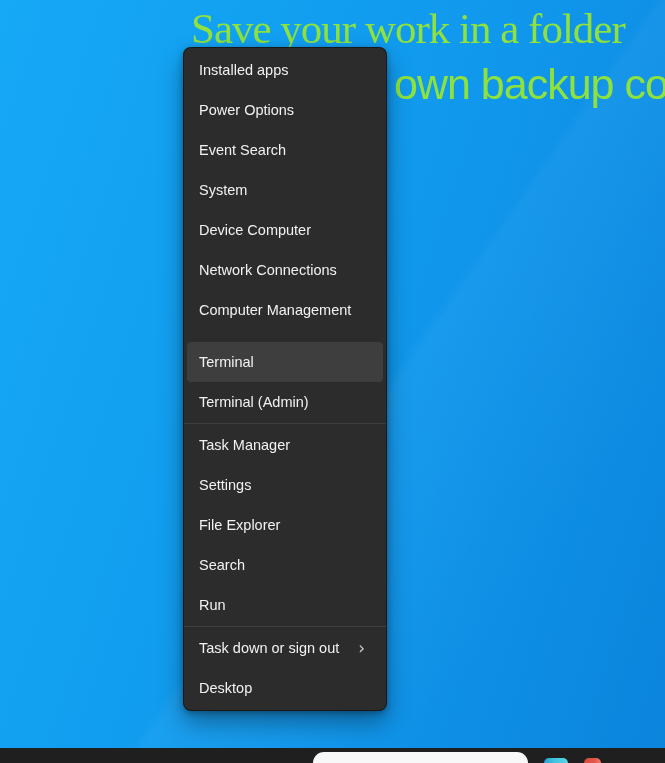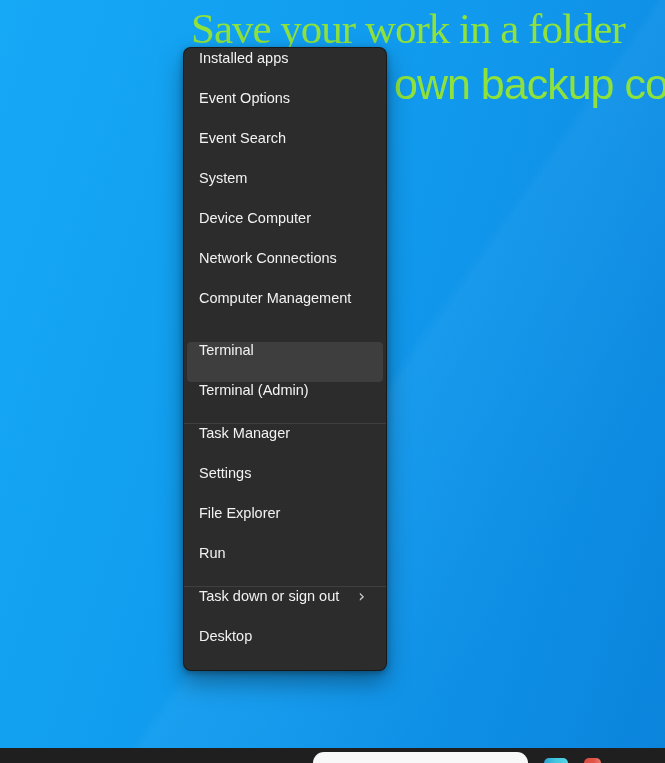--- a/index.html
+++ b/index.html
@@ -29,21 +29,21 @@
   .winx-menu{
     position:absolute;left:183px;top:47px;width:204px;box-sizing:border-box;
     background:var(--menu-bg);
     border:1px solid rgba(0,0,0,0.45);
     border-radius:8px;
     padding:2px 0;
     box-shadow:0 12px 24px rgba(0,0,0,0.35), 0 2px 6px rgba(0,0,0,0.3);
   }
   .menu-item{
     height:40px;margin:0 3px;padding:0 12px;border-radius:4px;
-    display:flex;align-items:flex-start;
+    display:flex;align-items:center;
     color:var(--menu-text);font-size:14.5px;
     cursor:default;
   }
   .menu-item.highlighted{background:var(--menu-highlight);margin-top:12px;}
   .menu-item .chevron{
     margin-left:auto;color:#c9c9c9;font-size:17px;line-height:1;
     padding-right:6px;font-family:"DejaVu Sans",sans-serif;
   }
   .separator{height:1px;background:var(--separator);margin:1px 0;}
 
@@ -68,21 +68,21 @@
 <div class="ray"></div>
 
 <div class="msg line1">Save your work in a folder</div>
 <div class="msg line2">own backup co</div>
 
 <div class="winx-menu" id="winx-menu">
     <div class="menu-item">
       <span>Installed apps</span>
     </div>
     <div class="menu-item">
-      <span>Event Options</span>
+      <span>Power Options</span>
     </div>
     <div class="menu-item">
       <span>Event Search</span>
     </div>
     <div class="menu-item">
       <span>System</span>
     </div>
     <div class="menu-item">
       <span>Device Computer</span>
     </div>
@@ -102,20 +102,23 @@
     <div class="menu-item">
       <span>Task Manager</span>
     </div>
     <div class="menu-item">
       <span>Settings</span>
     </div>
     <div class="menu-item">
       <span>File Explorer</span>
     </div>
     <div class="menu-item">
+      <span>Search</span>
+    </div>
+    <div class="menu-item">
       <span>Run</span>
     </div>
     <div class="separator"></div>
     <div class="menu-item">
       <span>Task down or sign out</span>
       <span class="chevron">›</span>
     </div>
     <div class="menu-item">
       <span>Desktop</span>
     </div>

